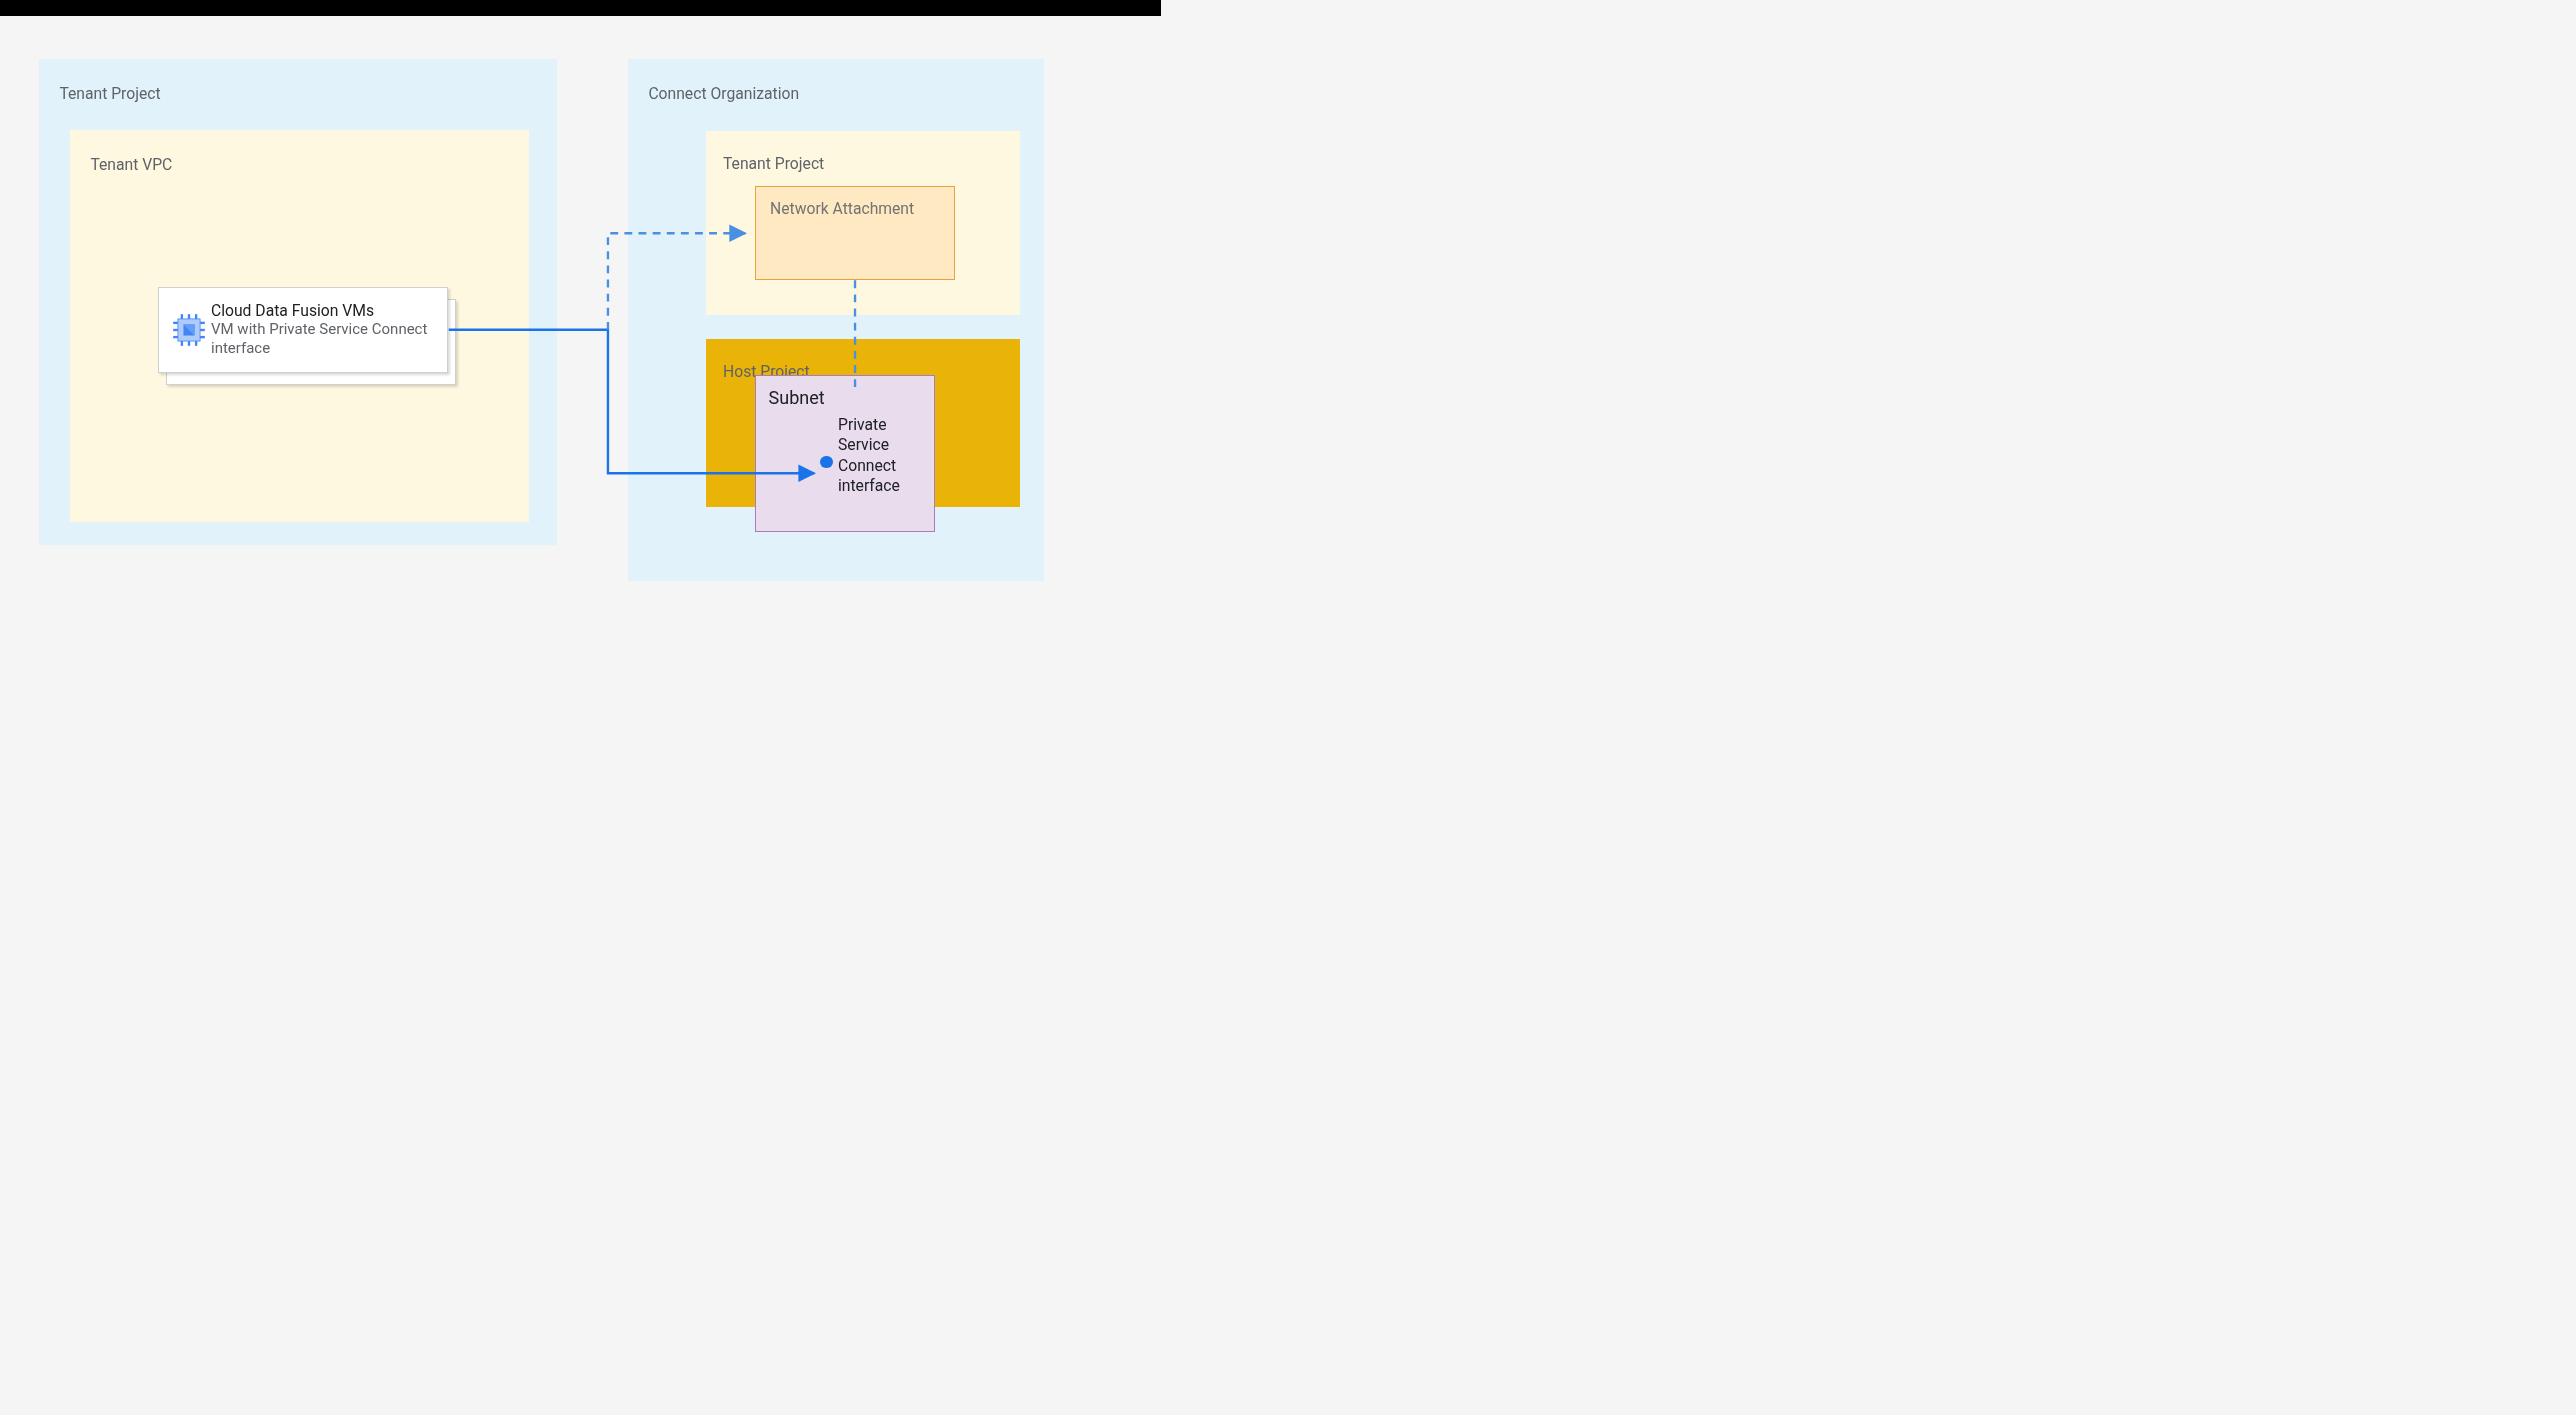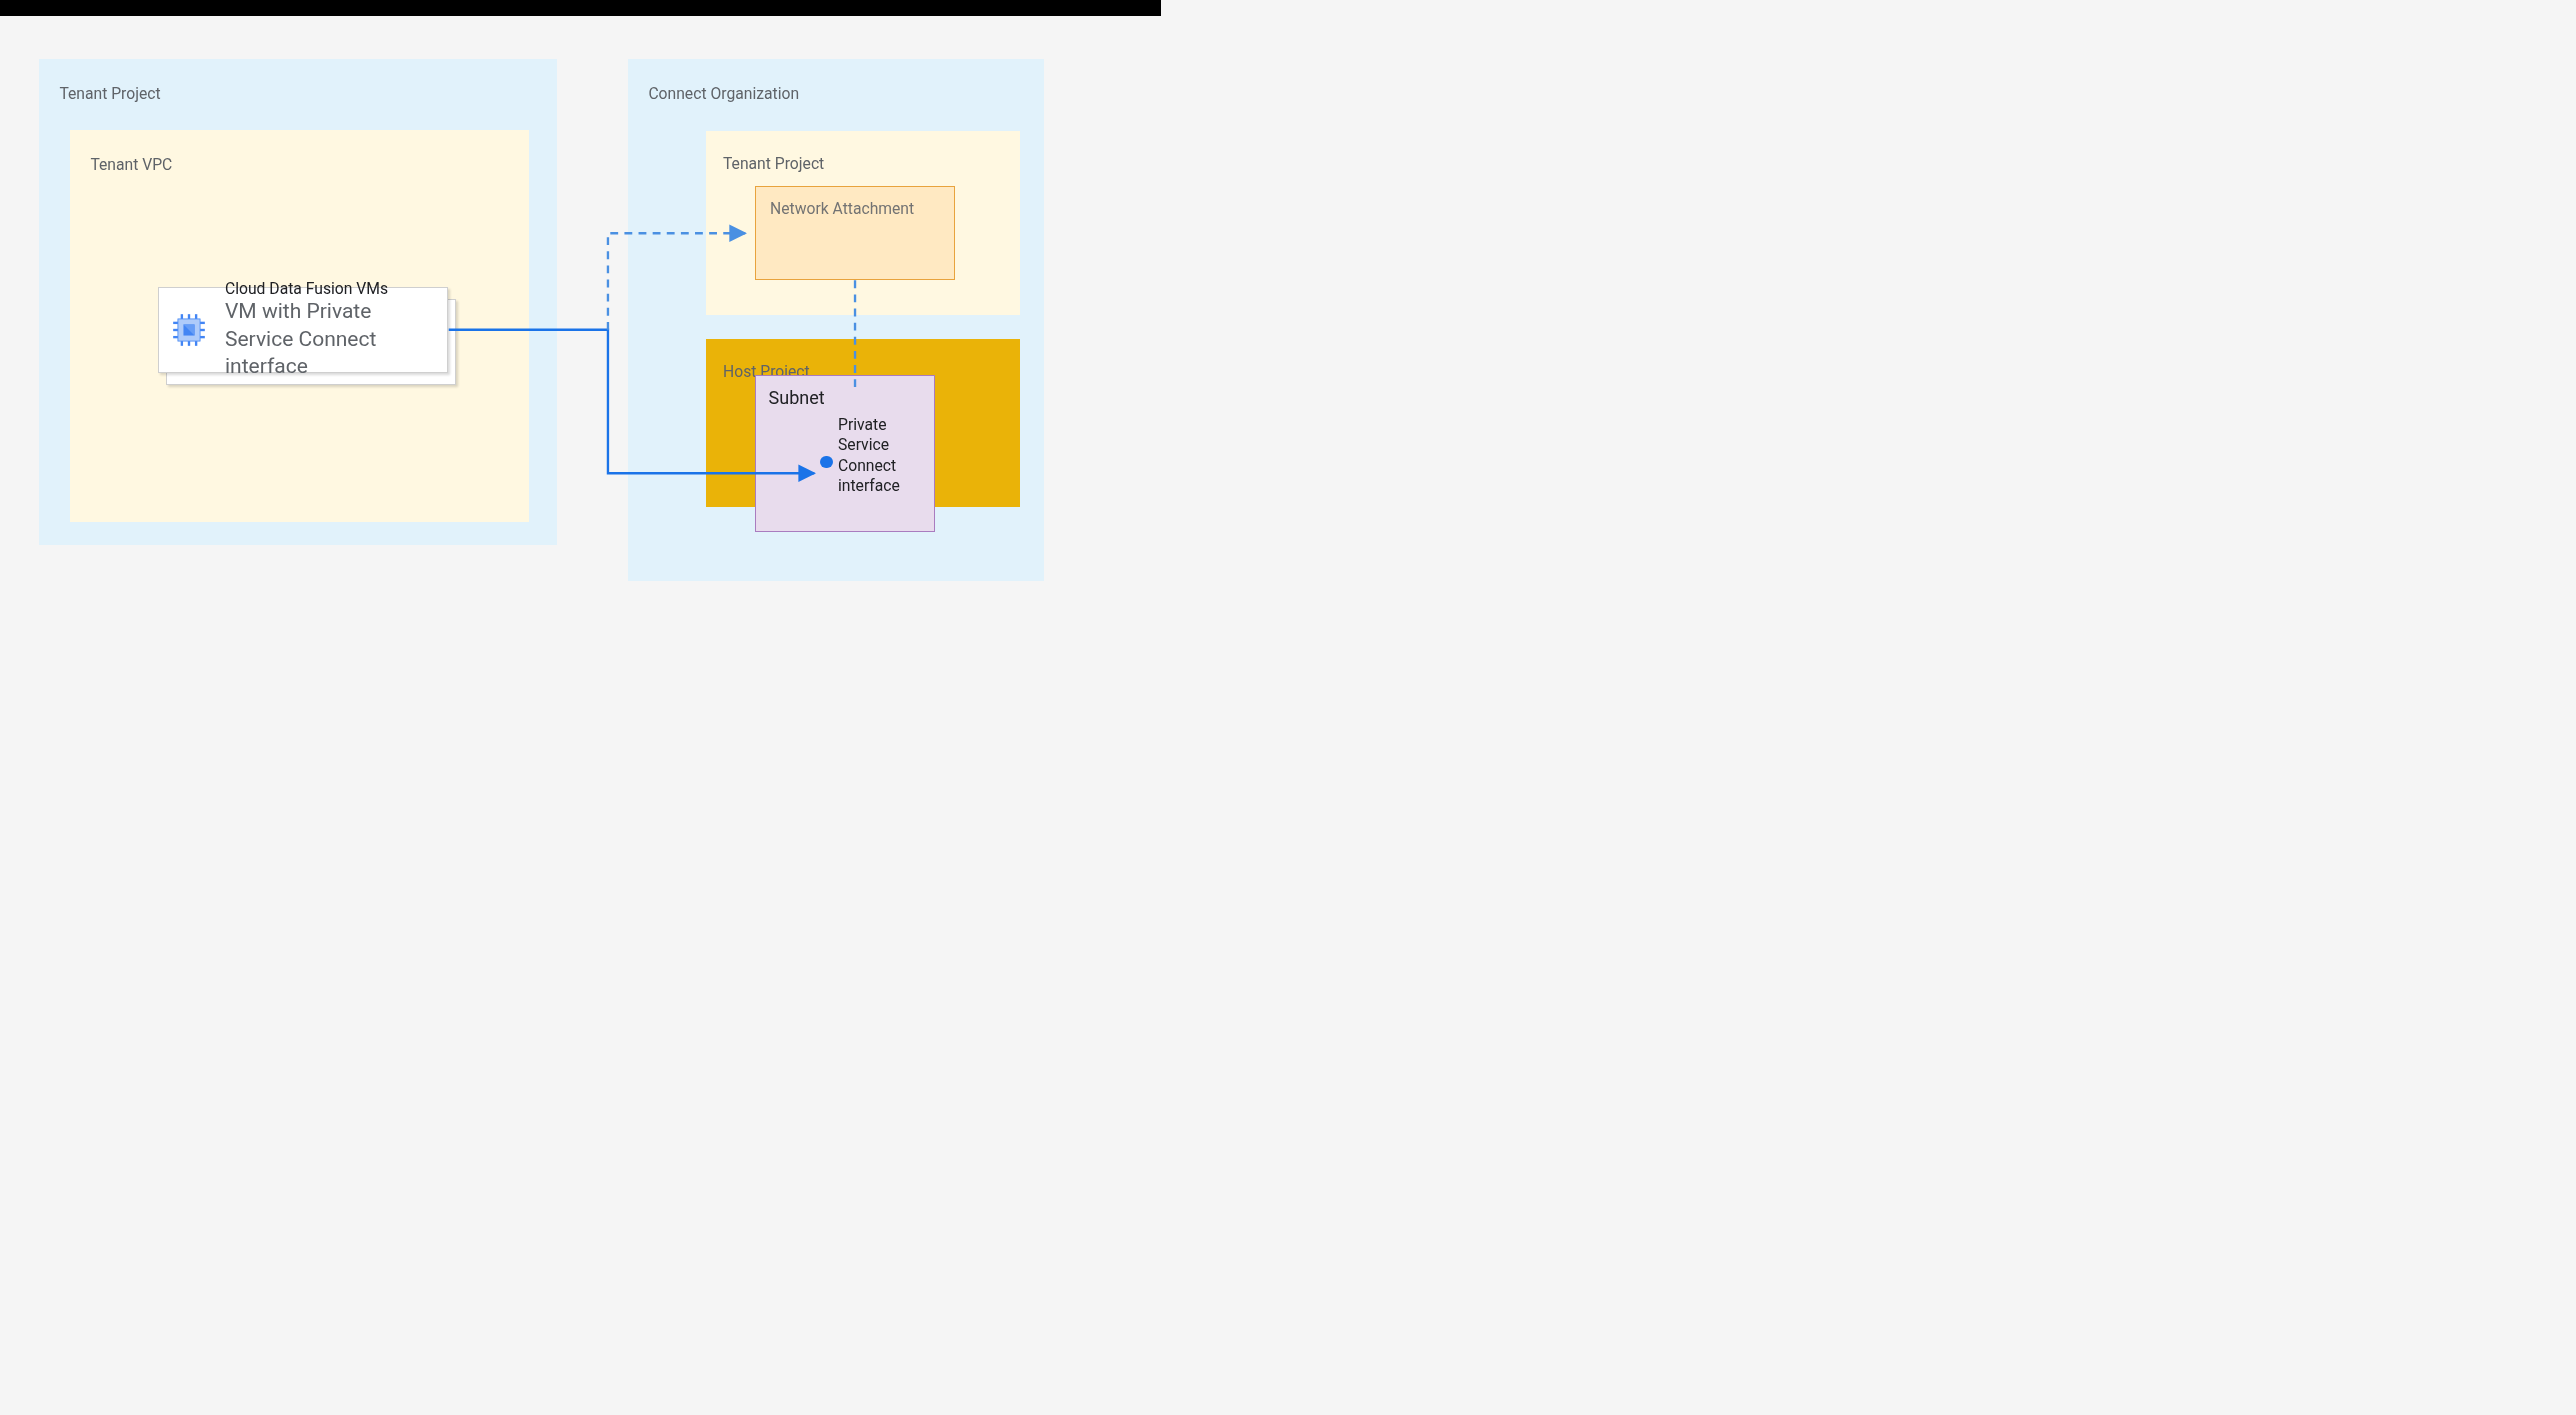--- a/index.html
+++ b/index.html
@@ -144,34 +144,34 @@
     left: 0;
     top: 0;
     width: 290px;
     height: 86px;
     background: #fff;
     border: 0.8px solid #cfcfcf;
     box-shadow: 1.6px 1.6px 2.4px rgba(0,0,0,0.15);
     display: flex;
     align-items: center;
     padding: 9.4px 11px;
-    gap: 17px;
+    gap: 3px;
   }
   .vm-icon {
     width: 38px;
     height: 38px;
     flex-shrink: 0;
   }
   .vm-title {
     font-size: 15.7px;
     color: #202124;
     font-weight: 400;
   }
   .vm-sub {
-    font-size: 21px;
+    font-size: 15px;
     color: #5f6368;
     line-height: 1.3;
   }
   
   svg.connectors {
     position: absolute;
     top: 0;
     left: 0;
     width: 1161px;
     height: 622px;

